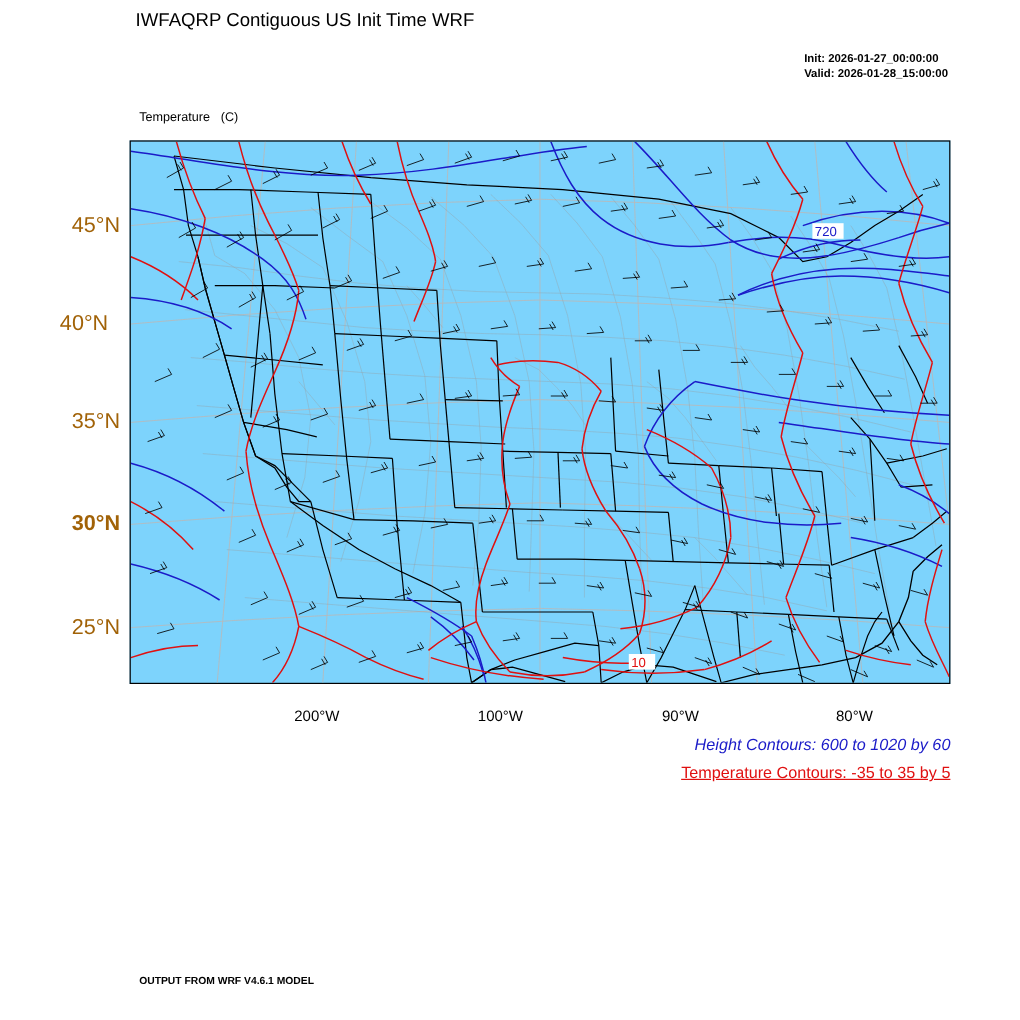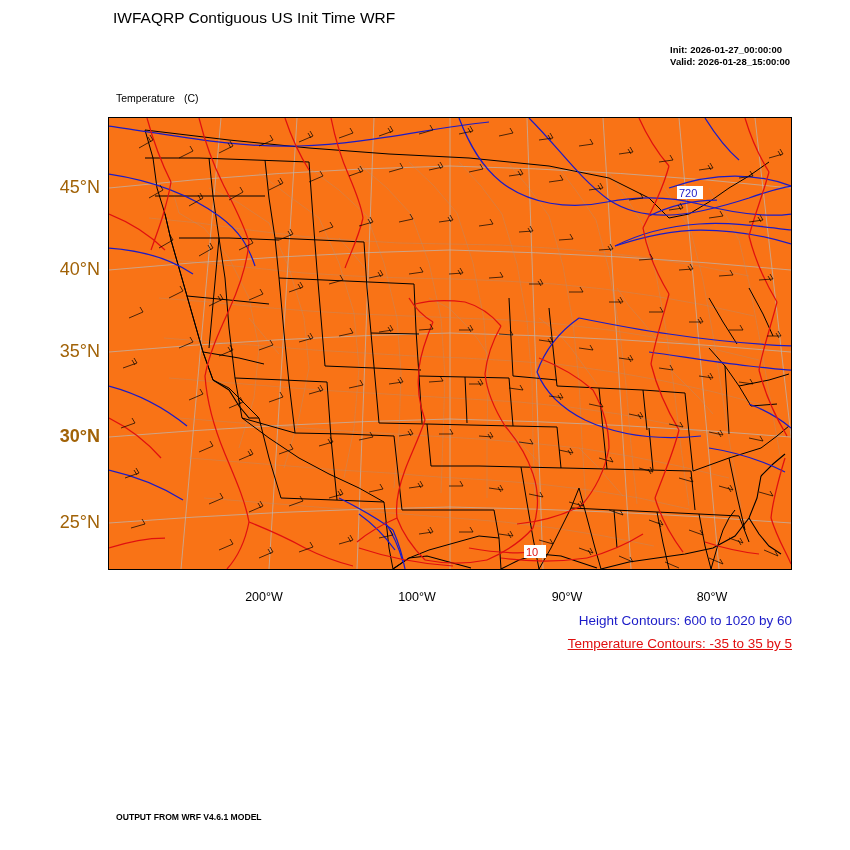--- a/index.html
+++ b/index.html
@@ -47,21 +47,21 @@
   .units-row .u-label { display: inline-block; width: 68px; }
   .map-frame {
     position: absolute;
     left: 108px;
     top: 117px;
     width: 684px;
     height: 453px;
     border: 1px solid #000;
     box-sizing: border-box;
     overflow: hidden;
-    background: #f97316;
+    background: #7dd3fc;
   }
   .map-frame svg { display: block; }
   .ytick {
     position: absolute;
     font-size: 18px;
     color: #a16207;
     text-align: right;
     width: 60px;
   }
   .xtick {
@@ -71,21 +71,21 @@
     text-align: center;
     width: 80px;
   }
   .legend {
     position: absolute;
     right: 58px;
     text-align: right;
     font-size: 13.5px;
     white-space: nowrap;
   }
-  .legend.height { top: 613px; color: #1b1bc8; }
+  .legend.height { top: 613px; color: #1b1bc8; font-style: italic; }
   .legend.temp { top: 636px; color: #e01010; text-decoration: underline; }
   .footer {
     position: absolute;
     left: 116px;
     top: 812px;
     font-size: 8.6px;
     font-weight: bold;
     line-height: 11px;
     color: #000;
     white-space: nowrap;
@@ -101,21 +101,21 @@
   <div>Valid: 2026-01-28_15:00:00</div>
 </div>
 
 <div class="units-block">
   <span class="units-row"><span class="u-label">Temperature</span><span>(C)</span></span>
   <span class="units-row"><span class="u-label">Height</span><span>(m)</span></span>
   <span class="units-row"><span class="u-label">Winds</span><span>(kts)</span></span>
 </div>
 
 <div class="ytick" style="left:40px; top:177px;">45°N</div>
-<div class="ytick" style="left:40px; top:259px;">40°N</div>
+<div class="ytick" style="left:40px; top:259px;text-align:center;">40°N</div>
 <div class="ytick" style="left:40px; top:341px;">35°N</div>
 <div class="ytick" style="left:40px; top:426px;font-weight:bold;">30°N</div>
 <div class="ytick" style="left:40px; top:512px;">25°N</div>
 
 <div class="xtick" style="left:224px; top:590px;">200°W</div>
 <div class="xtick" style="left:377px; top:590px;">100°W</div>
 <div class="xtick" style="left:527px; top:590px;">90°W</div>
 <div class="xtick" style="left:672px; top:590px;">80°W</div>
 
 <div class="map-frame">

